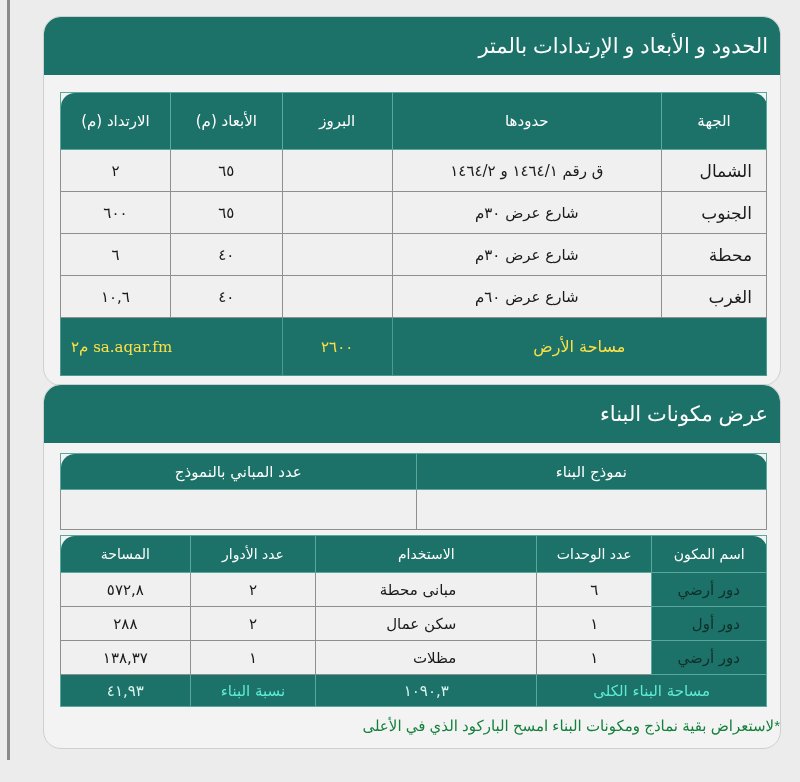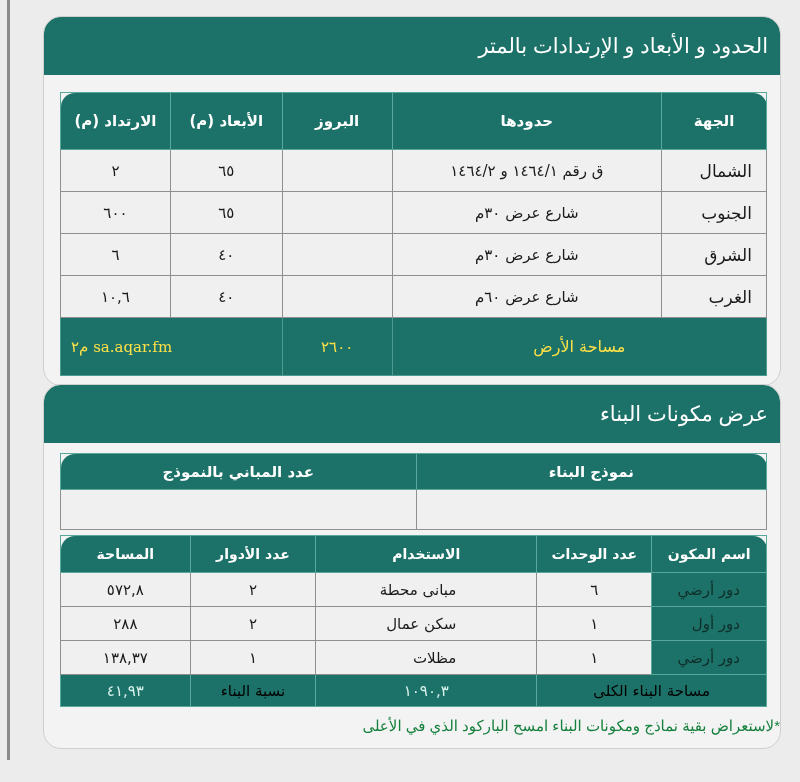--- a/index.html
+++ b/index.html
@@ -24,42 +24,42 @@
     overflow: hidden;
   }
   .card-header {
     background: #1c7268; color: #ffffff; height: 58px;
     border-radius: 16px 16px 0 0;
     direction: rtl; padding-right: 12px;
     font-size: 21px; line-height: 58px; font-family: "Liberation Sans", sans-serif;
   }
   table { border-collapse: collapse; direction: rtl; font-family: "DejaVu Sans", sans-serif; }
   td, th { border: 1px solid #8f8f8f; text-align: center; font-weight: normal; }
-  th { border-color: #5aa79c; font-weight: bold; }
+  th { border-color: #5aa79c; }
 
   
   #card1 { top: 16px; height: 370px; }
   #t1 { position: absolute; left: 16px; top: 75px; width: 707px; }
   #t1 th { height: 57px; font-size: 15px; background: #1c7268; color: #ffffff; }
   #t1 td { height: 42px; font-size: 15px; background: #f0f0f0; }
   #t1 td.side { font-size: 17px; text-align: right; padding-right: 14px; }
   #t1 tr.total td { background: #1c7268; color: #fde047; height: 58px; border-color: #4d9a8f; }
   .wm { font-family: "DejaVu Serif", serif; font-size: 15px; color: #c7efe8; text-align: left; padding-left: 10px; }
 
   
   #card2 { top: 384px; height: 365px; }
   #t2 { position: absolute; left: 16px; top: 68px; width: 707px; }
   #t2 th { height: 36px; font-size: 15px; background: #1c7268; color: #ffffff; }
   #t2 td { height: 40px; background: #f0f0f0; }
   #t3 { position: absolute; left: 16px; top: 150px; width: 707px; }
   #t3 th { height: 37px; font-size: 14px; background: #1c7268; color: #ffffff; }
   #t3 td { height: 34px; font-size: 15px; background: #f0f0f0; }
   #t3 td.comp { background: #1c7268; color: #0f2e2a; font-size: 15px; text-align: right; padding-right: 26px; border-color: #5aa79c; }
   #t3 td.use { text-align: right; padding-right: 80px; }
-  #t3 tr.summary td { background: #1c7268; color: #000000; height: 32px; border-color: #5aa79c; }
+  #t3 tr.summary td { background: #1c7268; color: #5eead4; height: 32px; border-color: #5aa79c; }
   #t3 tr.summary td.val { color: #d8f3ee; }
   .note {
     position: absolute; left: 0; right: 0; top: 332px; text-align: right;
     color: #15803d; font-size: 15px; direction: rtl; font-family: "Liberation Sans", sans-serif;
   }
   .rounded-top-left { border-top-left-radius: 14px; }
   .rounded-top-right { border-top-right-radius: 14px; }
 </style>
 </head>
 <body>
@@ -86,21 +86,21 @@
       <td>٢</td>
     </tr>
     <tr>
       <td class="side">الجنوب</td>
       <td>شارع عرض ٣٠م</td>
       <td></td>
       <td>٦٥</td>
       <td>٦٠٠</td>
     </tr>
     <tr>
-      <td class="side">الشرق</td>
+      <td class="side">محطة</td>
       <td>شارع عرض ٣٠م</td>
       <td></td>
       <td>٤٠</td>
       <td>٦</td>
     </tr>
     <tr>
       <td class="side">الغرب</td>
       <td>شارع عرض ٦٠م</td>
       <td></td>
       <td>٤٠</td>

